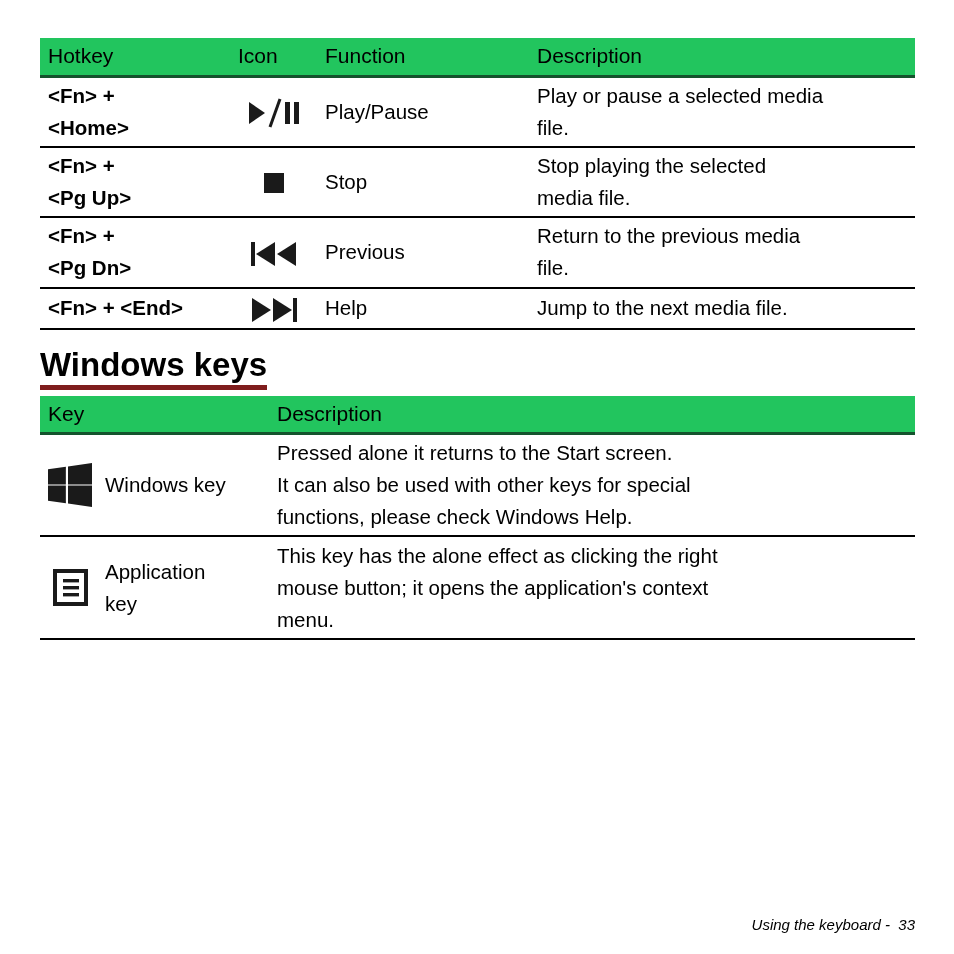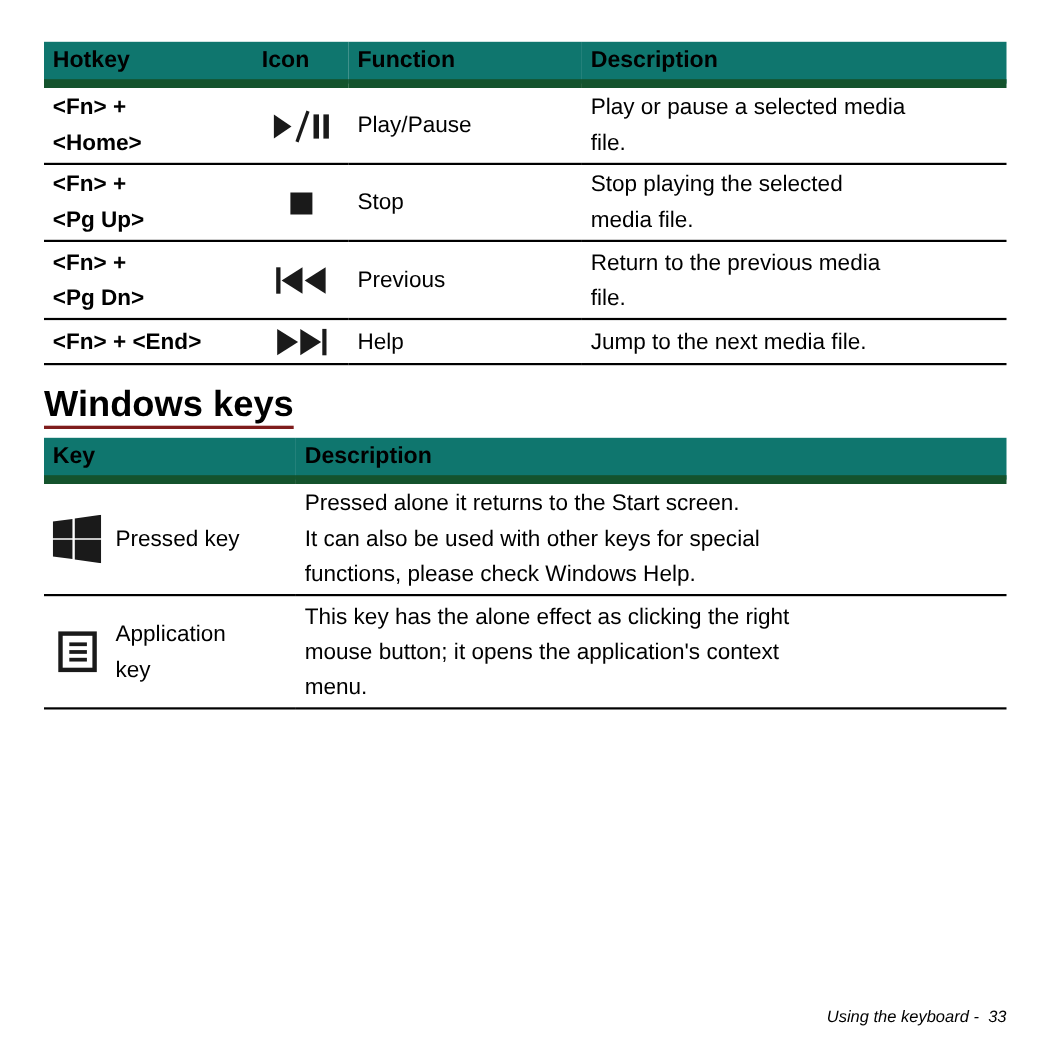--- a/index.html
+++ b/index.html
@@ -8,27 +8,27 @@
     background:#ffffff;
     color:#000000;
     font-family:"Liberation Sans", sans-serif;
     position:relative;
     overflow:hidden;
   }
   .content { position:absolute; left:40px; top:38px; width:875px; }
 
   table { border-collapse:collapse; width:875px; table-layout:fixed; }
   th {
-    background:#0f766e;
+    background:#22c55e;
     text-align:left;
     font-size:21px;
-    font-weight:bold;
+    font-weight:normal;
     height:38px;
     padding:0 0 0 8px;
-    border-bottom:8px solid #14532d;
+    border-bottom:3px solid #14532d;
     vertical-align:middle;
   }
   td {
     font-size:20.5px;
     line-height:32px;
     border-bottom:2px solid #000;
     padding:2px 0 2px 8px;
     vertical-align:middle;
   }
   .pre { white-space:pre-line; }
@@ -41,21 +41,21 @@
   .hotkey-cell { font-weight:bold; }
   .icon-cell { text-align:center; padding-left:0; }
   .icon-cell svg { vertical-align:middle; }
   .row-tall-1 td { height:69px; }
   .row-tall-2 td { height:70px; }
   .row-tall-3 td { height:71px; }
   .row-short  td { height:41px; }
 
   
   .heading { margin:16px 0 12px 0; font-size:33px; font-weight:bold; line-height:38px; }
-  .heading span { border-bottom:3px solid #7f1d1d; padding-bottom:2px; }
+  .heading span { border-bottom:5px solid #7f1d1d; padding-bottom:2px; }
   .intro { font-size:20.5px; line-height:26px; margin:0 0 16px 0; }
 
   
   .c-key  { width:229px; }
   .c-kdesc{ width:646px; }
   .wk-row-1 td { height:101px; }
   .wk-row-2 td { height:103px; }
   .key-flex { display:flex; align-items:center; gap:13px; }
   .key-iconbox { width:44px; display:flex; justify-content:flex-start; align-items:center; flex:0 0 44px; }
   .key-label { font-size:20.5px; line-height:32px; }
@@ -163,21 +163,21 @@
         <td>
           <span class="key-flex">
             <span class="key-iconbox">
               <svg width="44" height="44" viewBox="0 0 44 44">
                 <path class="ic" d="M0,6.2 L17.85,3.8 L17.85,21.4 L0,21.4 Z"></path>
                 <path class="ic" d="M20,3.45 L44,0 L44,21.4 L20,21.4 Z"></path>
                 <path class="ic" d="M0,22.6 L17.85,22.6 L17.85,40.2 L0,37.8 Z"></path>
                 <path class="ic" d="M20,22.6 L44,22.6 L44,44 L20,40.55 Z"></path>
               </svg>
             </span>
-            <span class="key-label pre">Pressed key</span>
+            <span class="key-label pre">Windows key</span>
           </span>
         </td>
         <td class="pre">Pressed alone it returns to the Start screen.
 It can also be used with other keys for special
 functions, please check Windows Help.</td>
       </tr>
       <tr class="wk-row-2">
         <td>
           <span class="key-flex">
             <span class="key-iconbox">

